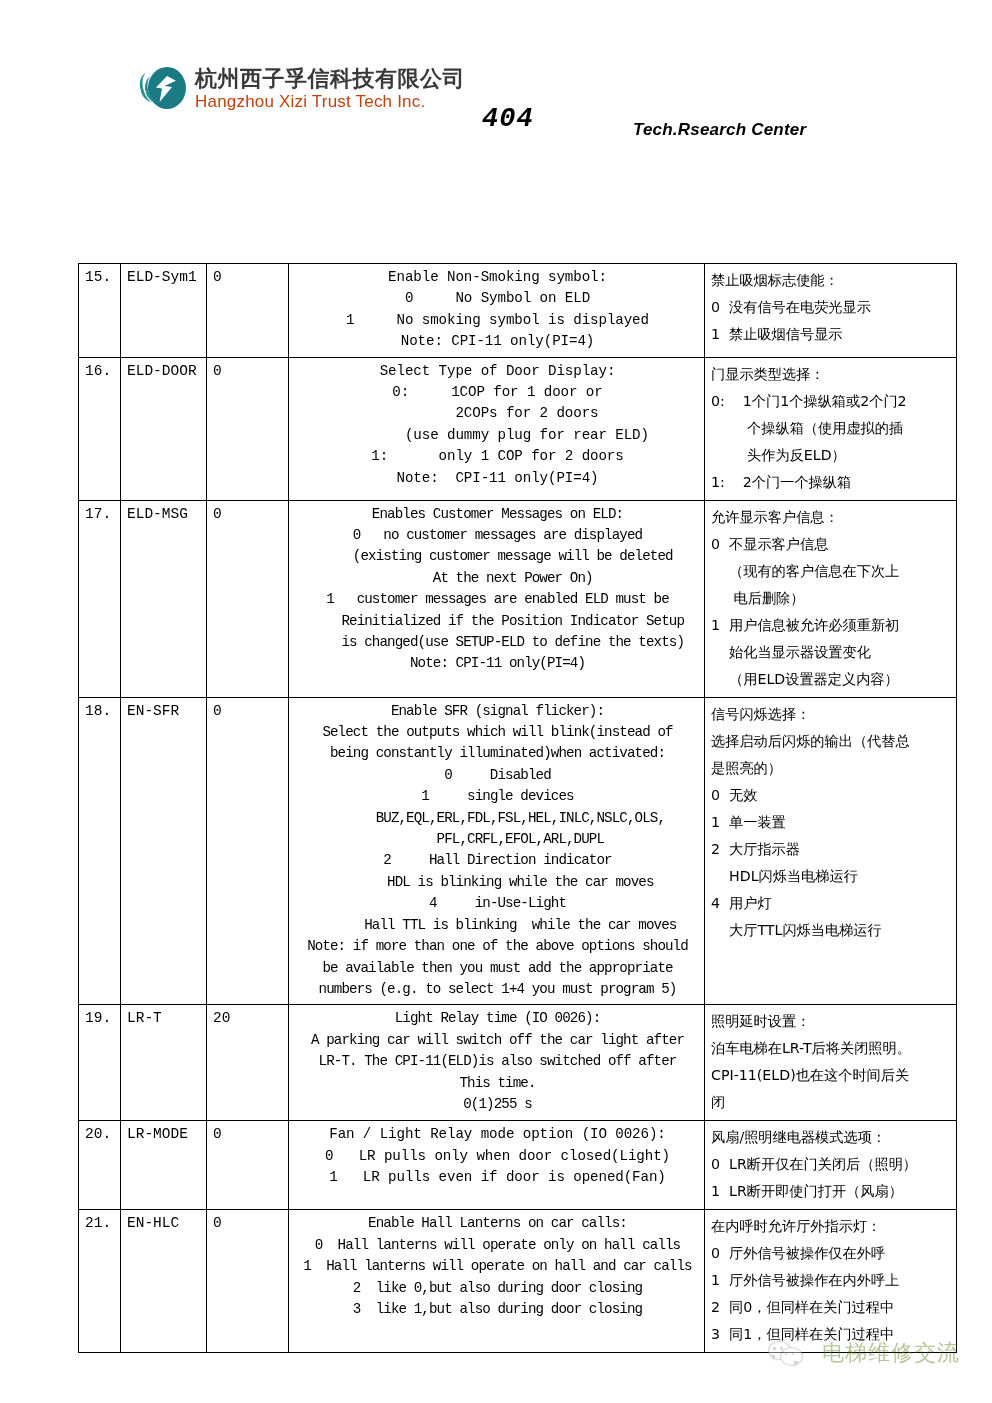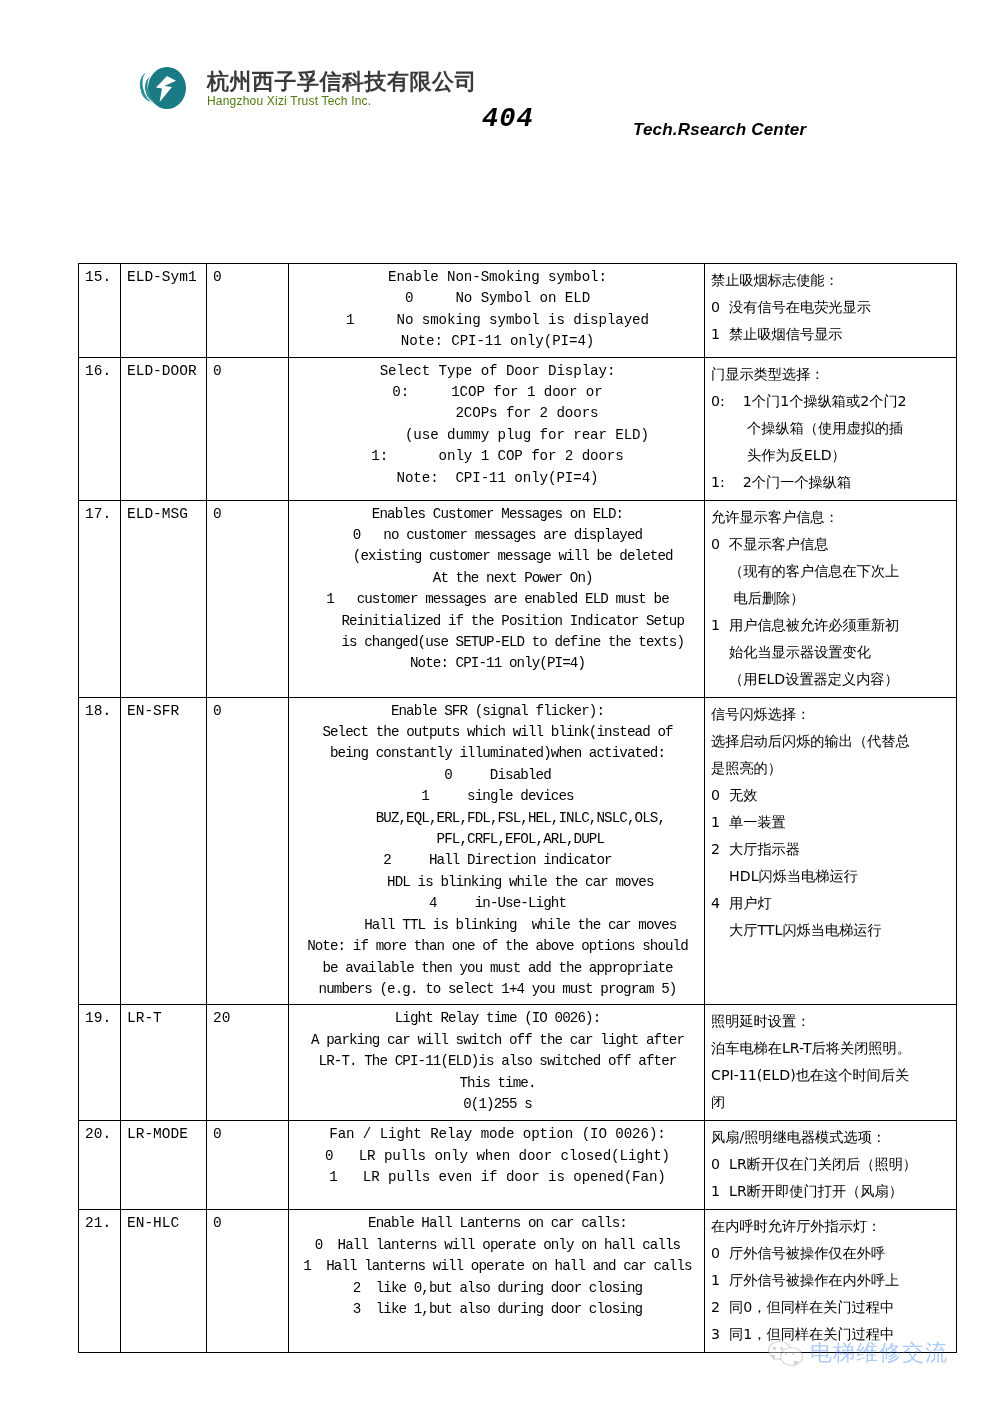--- a/index.html
+++ b/index.html
@@ -58,35 +58,35 @@
     transform: rotate(-12deg);
   }
   #logo-mark .leaf {
     position: absolute;
     left: 16px; top: 10px;
     width: 20px; height: 26px;
     background: #ffffff;
     clip-path: polygon(55% 0%, 100% 18%, 42% 38%, 80% 42%, 18% 100%, 30% 48%, 0% 44%);
   }
   #logo-text {
-    margin-left: 21px;
+    margin-left: 9px;
     line-height: 1.08;
   }
   #logo-cn {
     font-family: "DejaVu Sans", sans-serif;
     font-size: 22px;
     font-weight: 600;
     color: #3a3a3a;
     letter-spacing: 0.5px;
     white-space: nowrap;
   }
   #logo-en {
     font-family: "Liberation Sans", sans-serif;
-    font-size: 12px;
-    color: #4d7c0f;
+    font-size: 17px;
+    color: #c2410c;
     letter-spacing: 0.2px;
     white-space: nowrap;
     margin-top: 2px;
   }
   #header-page {
     position: absolute;
     left: 482px; top: 104px;
     font-family: Liberation Mono, monospace;
     font-size: 27px;
     font-weight: bold;
@@ -196,24 +196,24 @@
   }
   #wechat-icon .d1 { left: 5px; top: 7px; }
   #wechat-icon .d2 { left: 12px; top: 7px; }
   #wechat-icon .d3, #wechat-icon .d4 {
     position: absolute; width: 2.4px; height: 2.4px;
     border-radius: 50%; background: #9a9a9a;
   }
   #wechat-icon .d3 { left: 17px; top: 13px; }
   #wechat-icon .d4 { left: 24px; top: 13px; }
   #watermark-text {
-    margin-left: 8px;
+    margin-left: 20px;
     font-family: "DejaVu Sans", sans-serif;
     font-size: 22px;
-    color: #3b82f6;
+    color: #4d7c0f;
     letter-spacing: 1px;
     white-space: nowrap;
   }
 </style>
 </head>
 <body>
 
 <div id="header">
 
   <div id="logo-block">

